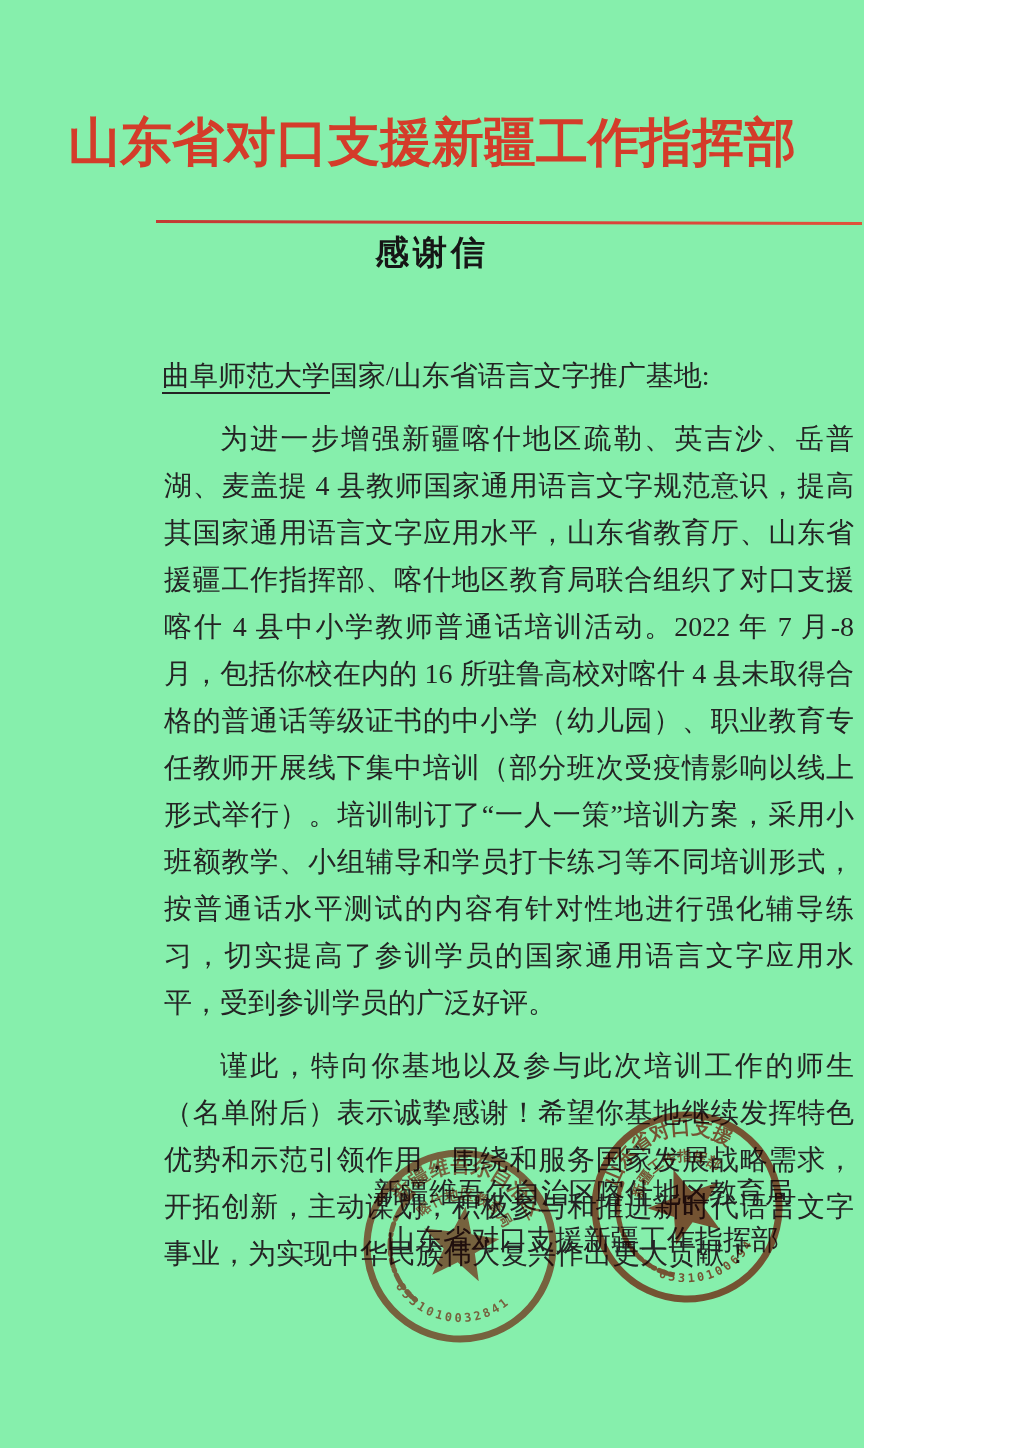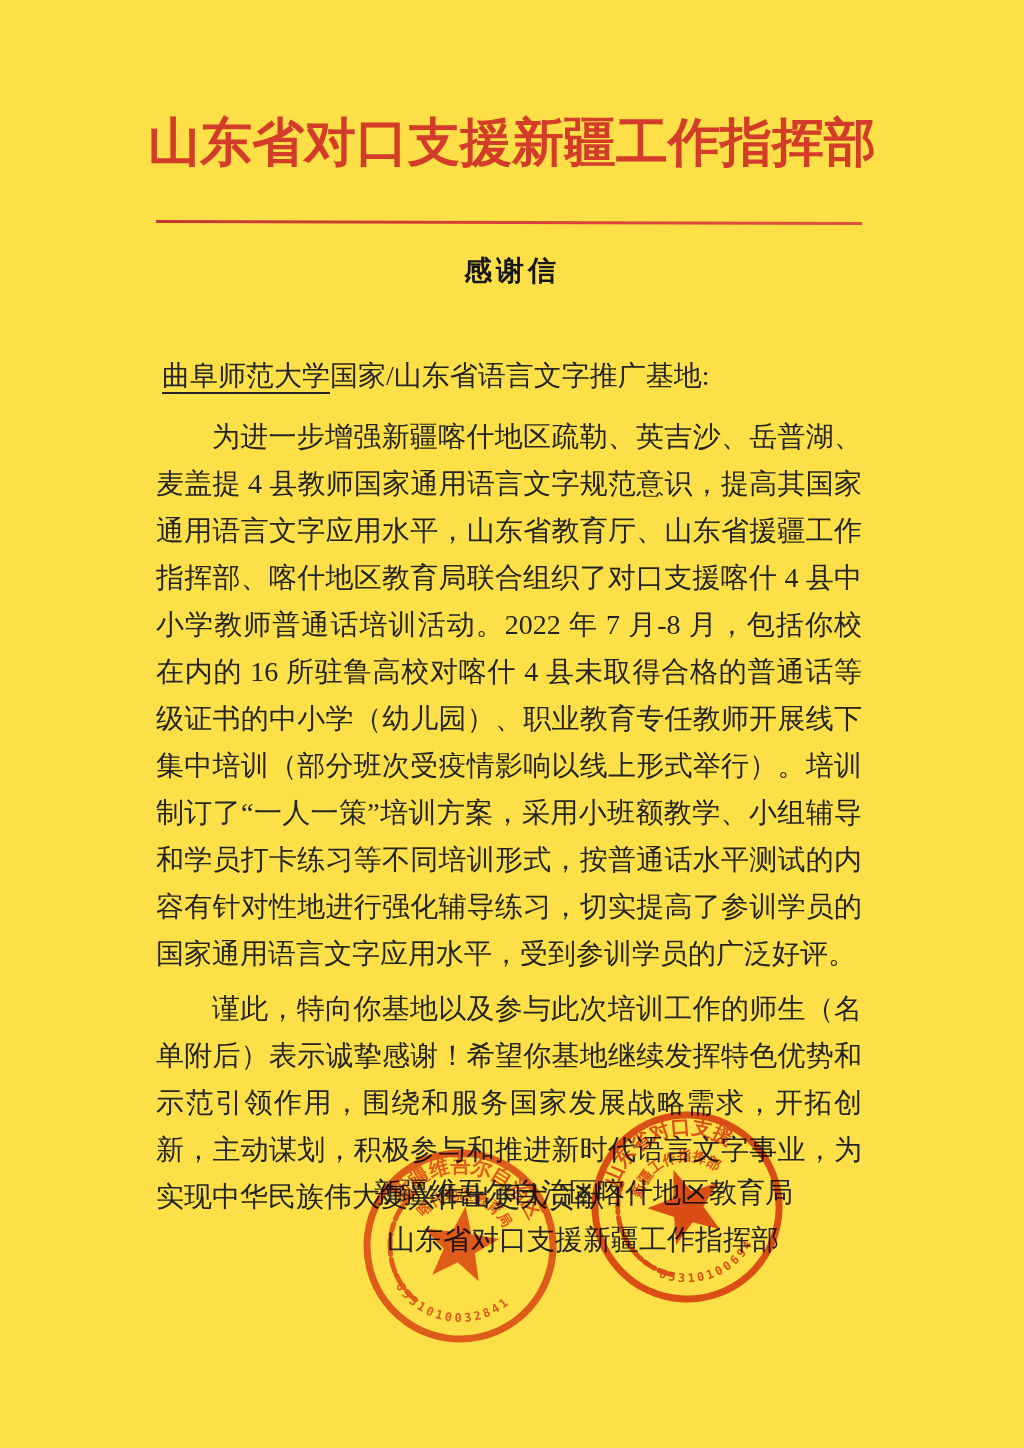--- a/index.html
+++ b/index.html
@@ -1,59 +1,59 @@
 <!DOCTYPE html>
 <html><head>
 <meta charset="utf-8">
 <style>
   html,body { margin:0; padding:0; background:#ffffff; }
   .page {
     position:relative;
-    width:1024px; height:1448px;
-    background:#fde047;
+    width:864px; height:1448px;
+    background:#86efac;
     overflow:hidden;
     font-family:"Liberation Serif", serif;
     color:#222;
   }
   .letterhead-title {
     position:absolute; top:108px; left:0; width:100%;
     text-align:center;
     font-size:52px; font-weight:bold;
     color:#d43c2a;
     letter-spacing:0px;
     white-space:nowrap;
   }
   .letterhead-rule {
     position:absolute; top:221px; left:156px;
     width:706px; height:3px;
     background:linear-gradient(to right,#c23a33,#d8403a 55%,#e0523a);
     transform:rotate(0.15deg);
   }
   .doc-title {
-    position:absolute; top:252px; left:0; width:100%;
+    position:absolute; top:230px; left:0; width:100%;
     text-align:center;
-    font-size:28px; font-weight:bold;
+    font-size:34px; font-weight:bold;
     color:#161616;
     letter-spacing:4px;
   }
   .letter-body {
     position:absolute; top:338px; left:148px;
     width:722px;
     font-size:28px;
     line-height:47px;
     text-align:justify;
     color:#242424;
   }
   .salutation { margin:14px; }
   .recipient-name {
     text-decoration:underline;
     text-underline-offset:7px;
     text-decoration-thickness:2px;
   }
-  .para { margin:8px; text-indent:2em; }
+  .para { margin:16px; text-indent:2em; }
   .signature-block {
     position:absolute; top:1169px; left:283px;
     width:600px;
     text-align:center;
     font-size:28px;
     line-height:47px;
     color:#242424;
     white-space:nowrap;
   }
   .signature-date { padding-left:34px; }

